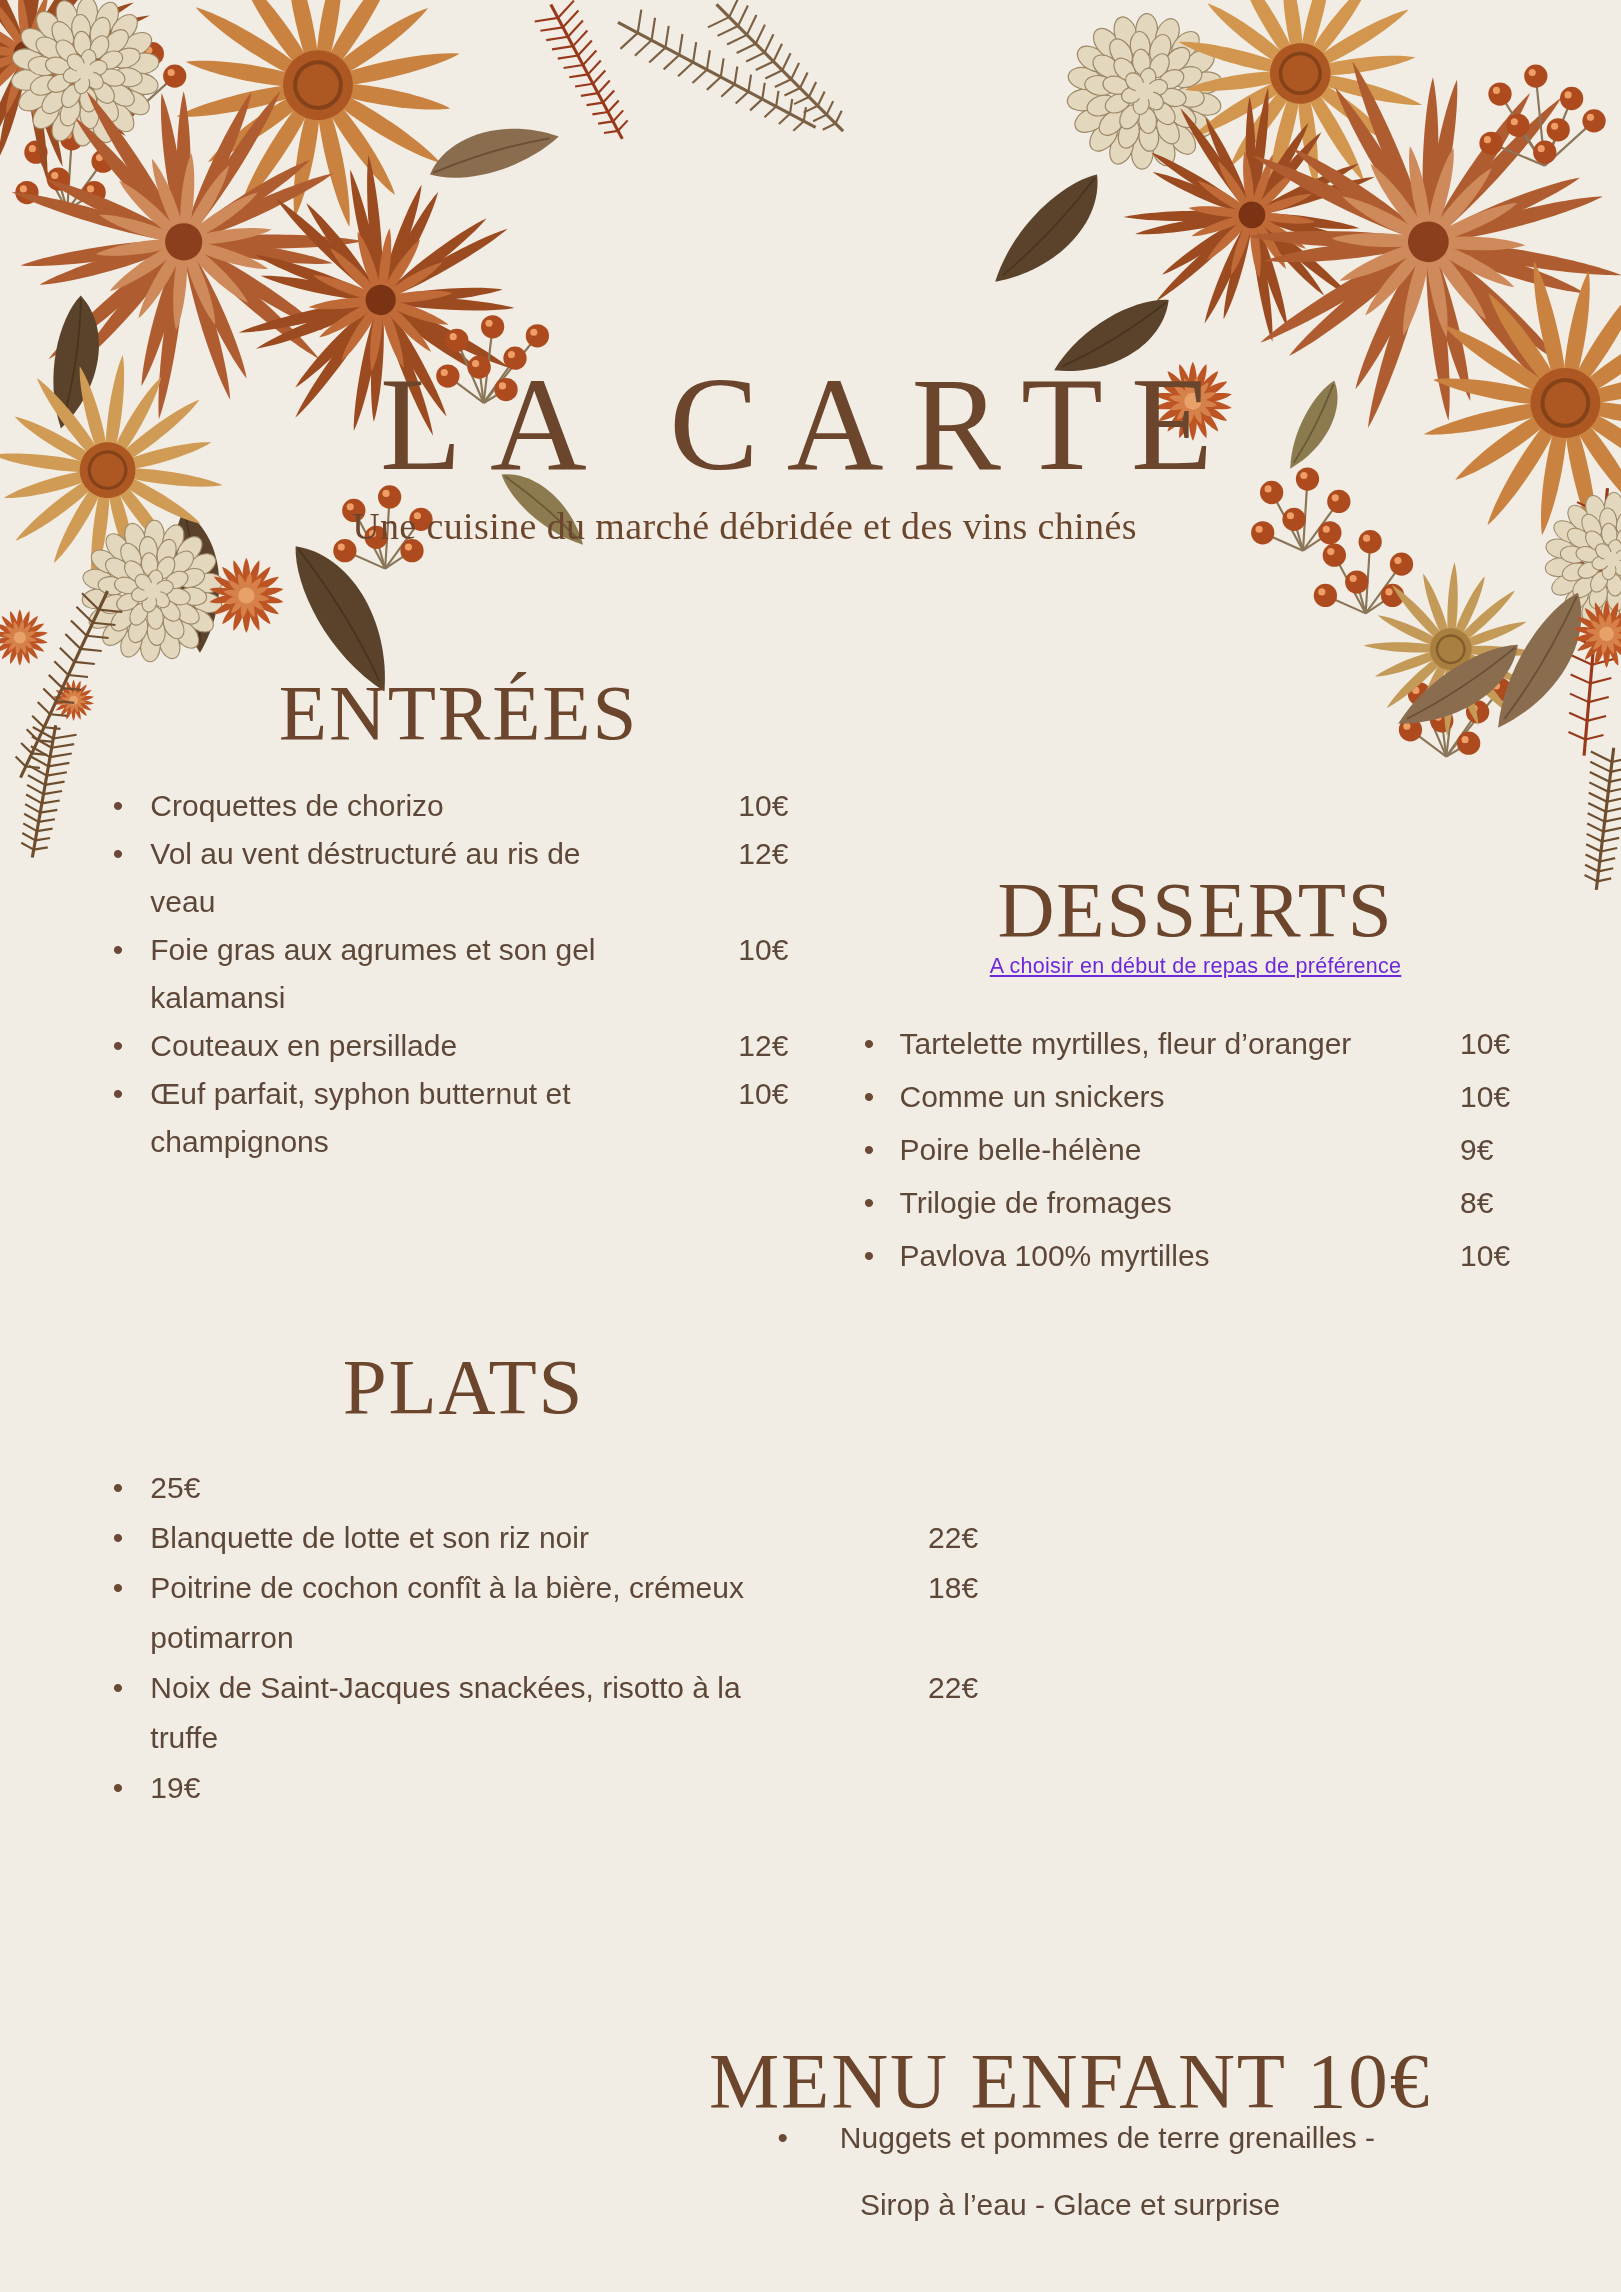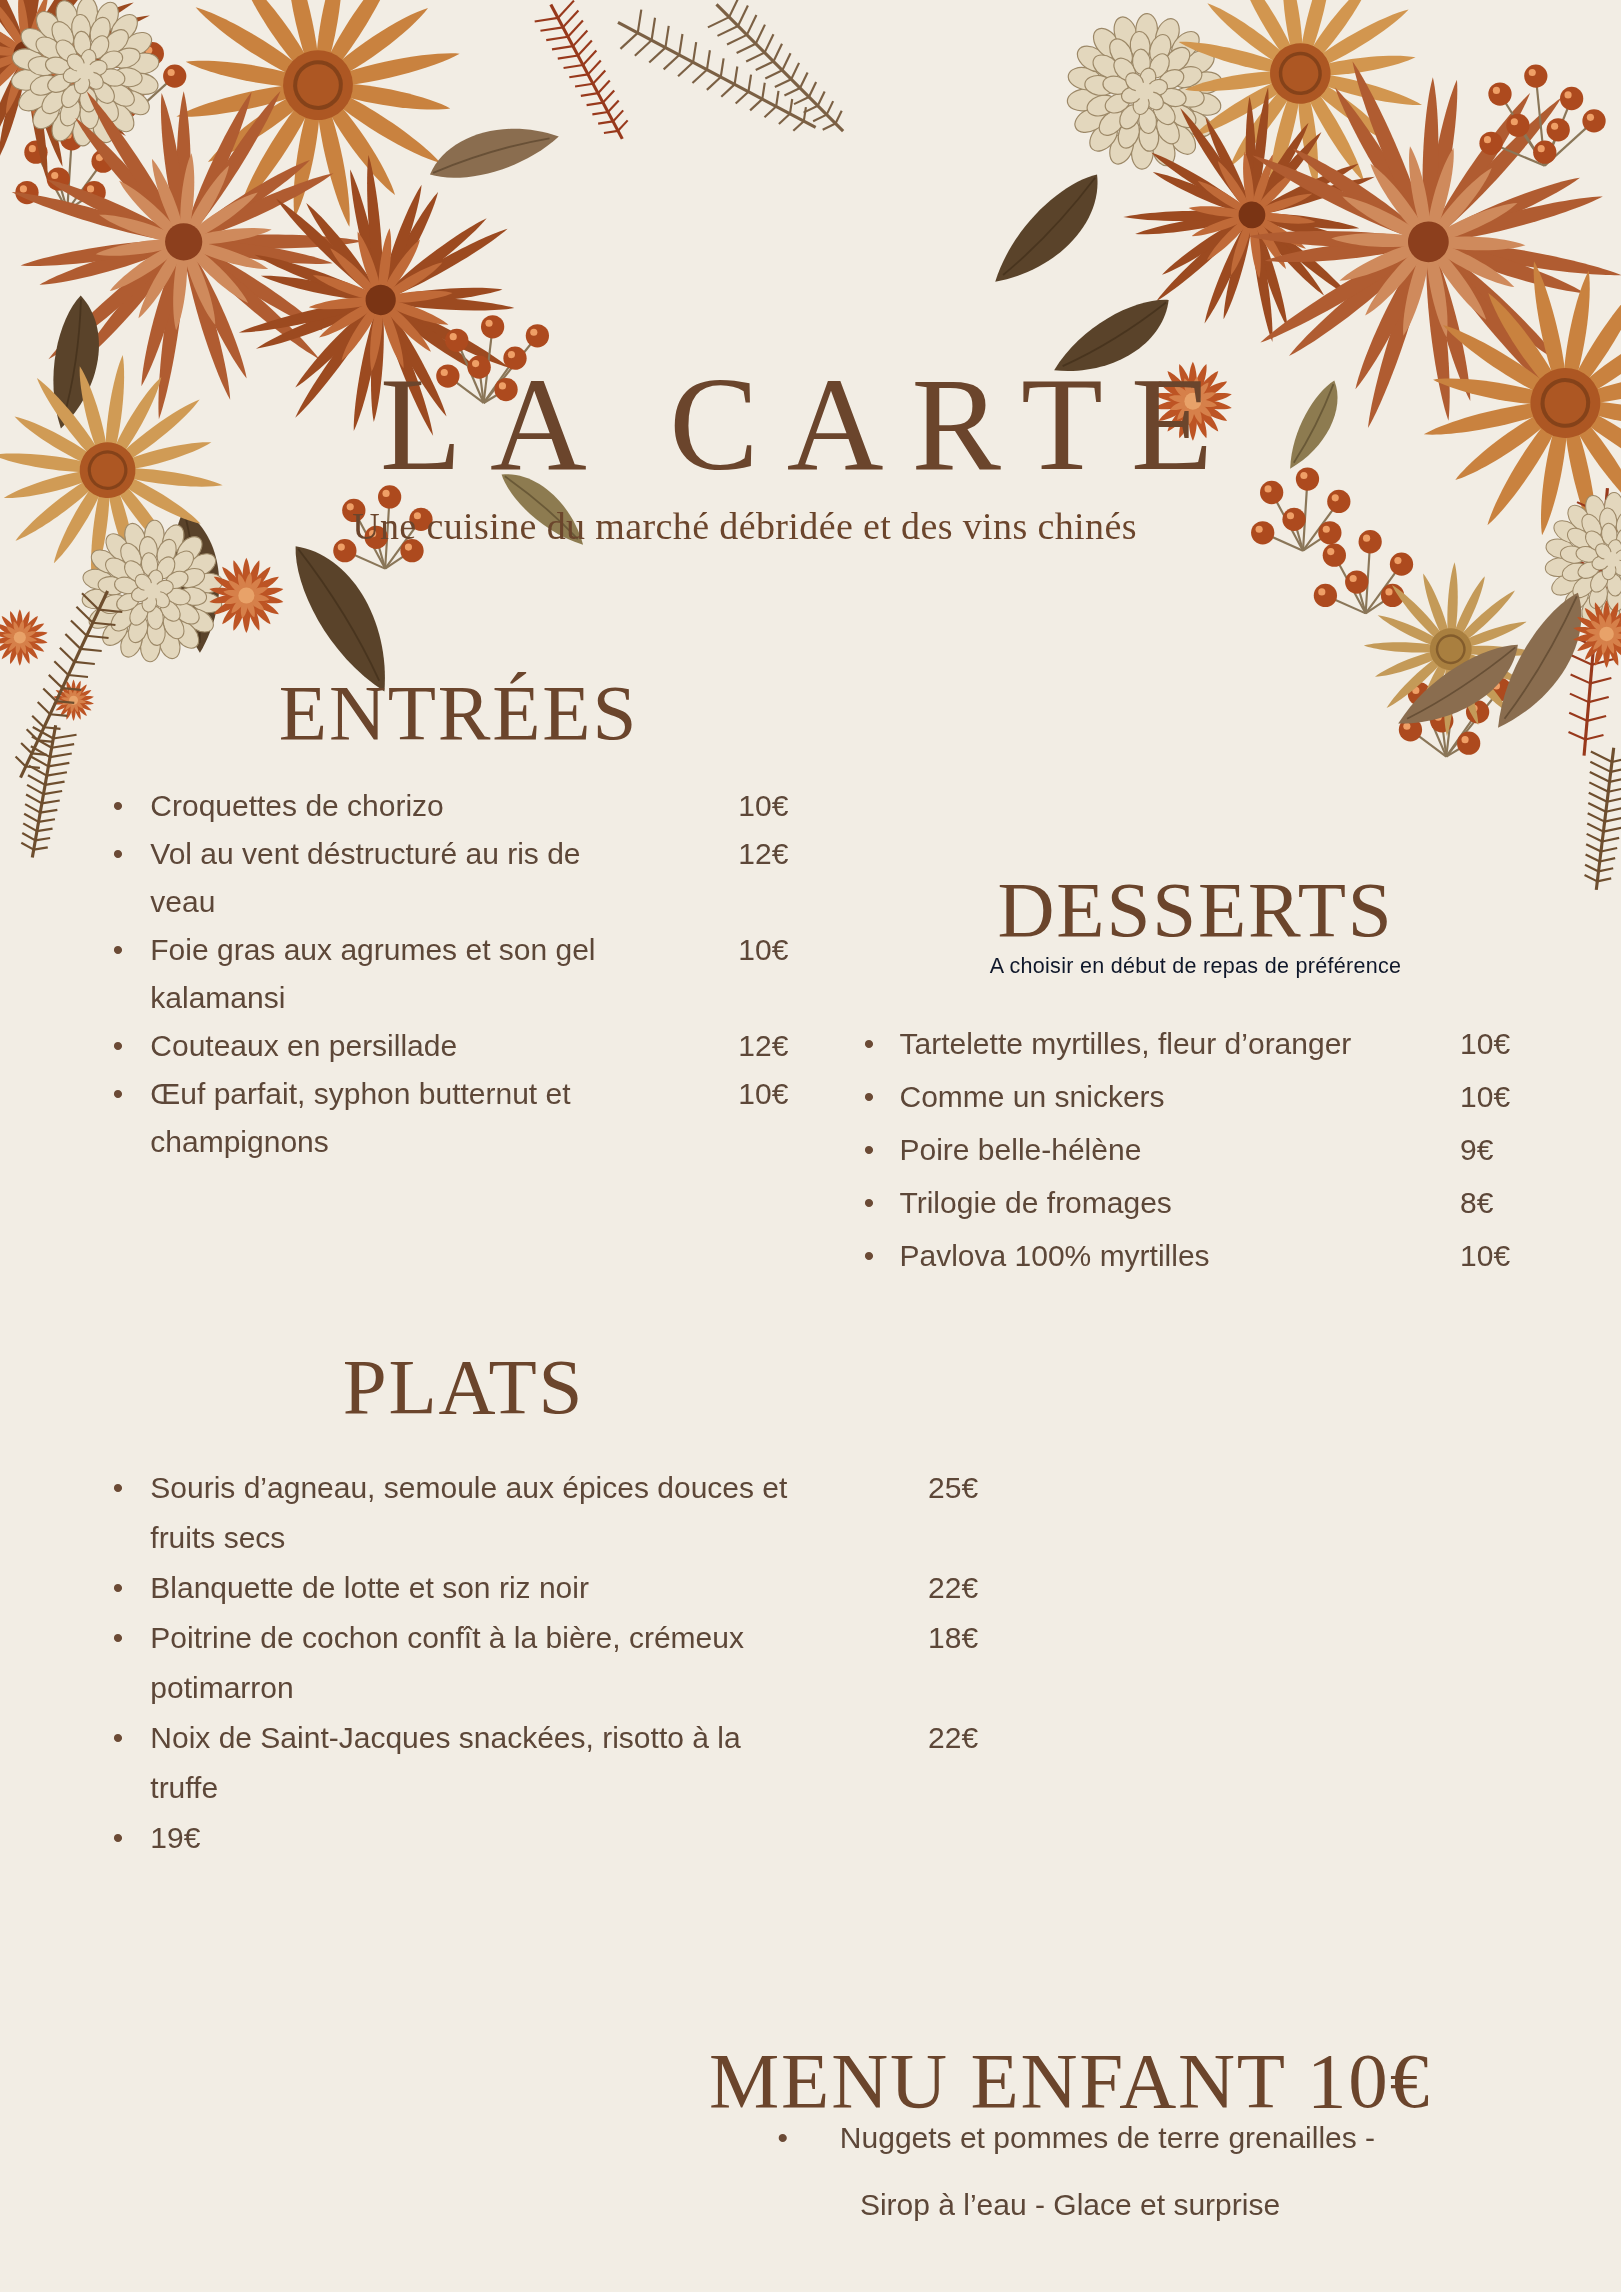--- a/index.html
+++ b/index.html
@@ -18,21 +18,21 @@
   .page-subtitle{top:493px;left:0;width:1489px;text-align:center;
     font-size:38px;letter-spacing:0.01em;line-height:1;}
 
   .sec-heading{font-size:79px;line-height:1;letter-spacing:1.8px;text-align:center;}
   #h-entrees{top:659px;left:190px;width:537px;}
   #h-desserts{top:856px;left:927px;width:537px;}
   #h-plats{top:1333px;left:195px;width:537px;}
   #h-menu-enfant{top:2027px;left:622px;width:896px;white-space:nowrap;}
 
   .desserts-note{top:940px;left:927px;width:537px;text-align:center;
-    font-size:21.5px;color:#0f172a;letter-spacing:0.3px;}
+    font-size:21.5px;color:#6d28d9;letter-spacing:0.3px;text-decoration:underline;}
 
   .menu-list{display:block;}
   .row{display:flex;align-items:flex-start;}
   .bullet{flex:0 0 36px;text-align:center;color:#6b4a35;}
   .iname{white-space:pre-line;}
   .iprice{text-align:left;}
 
   #list-entrees{top:768px;left:100px;width:724px;font-size:30px;line-height:48px;}
   #list-entrees .bullet{margin-right:14.3px;}
   #list-entrees .iname{width:588px;}
@@ -2412,22 +2412,20 @@
     <span class="iname">Pavlova 100% myrtilles</span>
     <span class="iprice">10€</span>
   </div>
 </div>
 
 <div id="h-plats" class="txt serif sec-heading">PLATS</div>
 
 <div id="list-plats" class="txt menu-list">
   <div class="row">
     <span class="bullet">•</span>
-    <span class="iname">Souris d’agneau, semoule aux épices douces et
-fruits secs</span>
     <span class="iprice">25€</span>
   </div>
   <div class="row">
     <span class="bullet">•</span>
     <span class="iname">Blanquette de lotte et son riz noir</span>
     <span class="iprice">22€</span>
   </div>
   <div class="row">
     <span class="bullet">•</span>
     <span class="iname">Poitrine de cochon confît à la bière, crémeux

